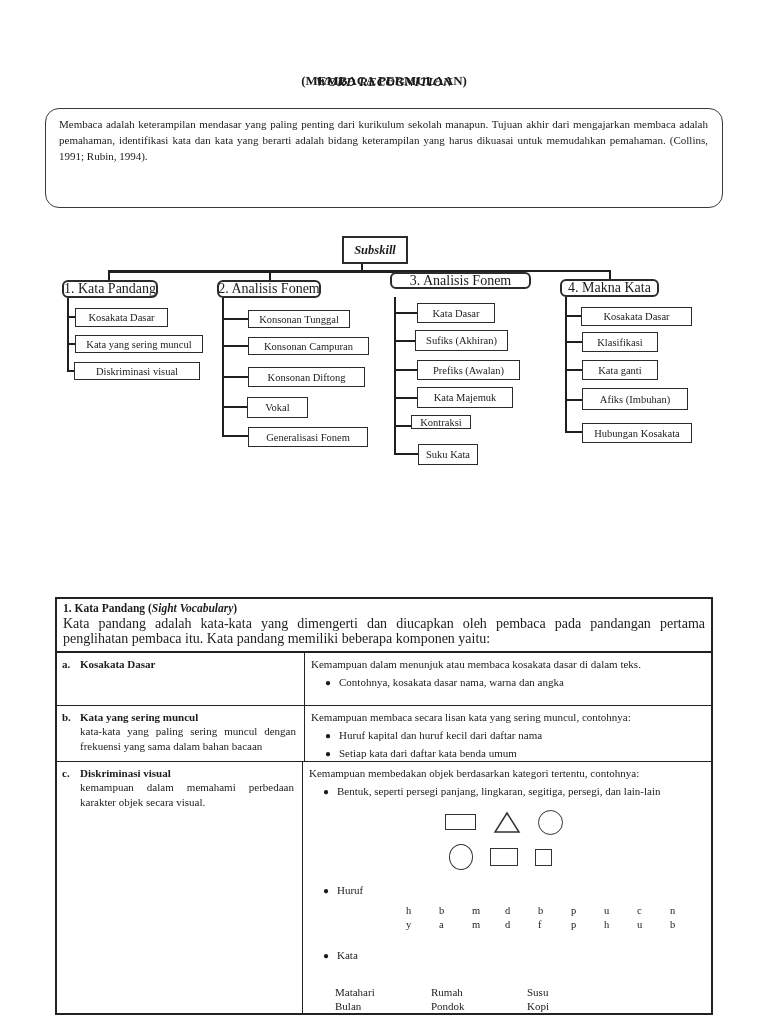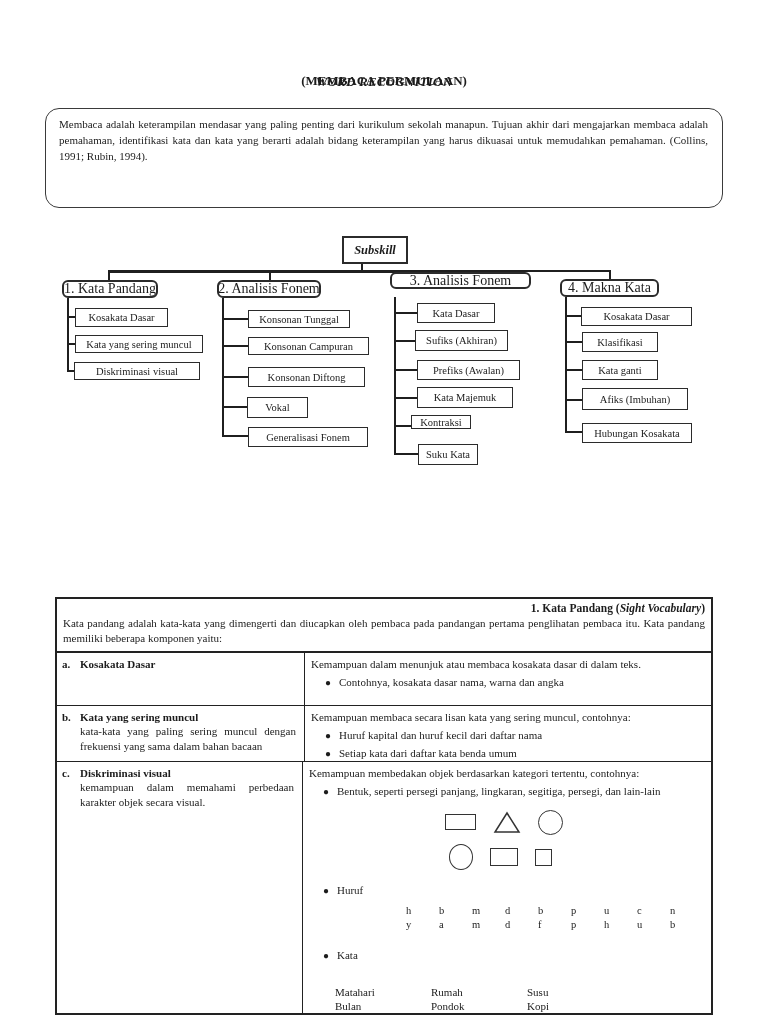--- a/index.html
+++ b/index.html
@@ -24,23 +24,23 @@
   .dg-box{position:absolute;box-sizing:border-box;border:1.5px solid #2b2b2b;
     background:#fff;display:flex;align-items:center;justify-content:center;
     font-size:10.5px;white-space:nowrap;}
   .dg-head{border-width:2px;font-size:14px;border-radius:6px;}
   .dg-root{border-width:2px;font-weight:bold;font-style:italic;font-size:12.5px;margin-left:12px;}
   
   .tbl{position:absolute;left:55px;top:597px;width:658px;height:418px;
     box-sizing:border-box;border:2px solid #222;display:flex;flex-direction:column;}
   .t-head{box-sizing:border-box;height:60px;border-bottom:2px solid #222;
     padding:3px 6px 0 6px;}
-  .t-title{text-align:right;font-size:11.5px;font-weight:bold;margin-bottom:2px;}
+  .t-title{text-align:left;font-size:11.5px;font-weight:bold;margin-bottom:2px;}
   .t-title .it{font-style:italic;}
-  .t-desc{font-size:11px;line-height:15px;text-align:justify;}
+  .t-desc{font-size:14px;line-height:15px;text-align:justify;}
   .t-row{box-sizing:border-box;display:flex;border-bottom:1.5px solid #222;}
   .t-row:last-child{border-bottom:none;flex:1;}
   .row-a,.row-b{height:59px;}
   .cell-l{box-sizing:border-box;width:248px;border-right:1.5px solid #222;
     padding:4px 8px 0 5px;}
   .cell-r{box-sizing:border-box;flex:1;padding:4px 8px 0 6px;}
   .term-line{display:flex;font-size:11px;line-height:14px;}
   .letter{width:18px;font-weight:bold;}
   .term{font-weight:bold;}
   .def{margin-left:18px;font-size:11px;line-height:15px;text-align:justify;}

